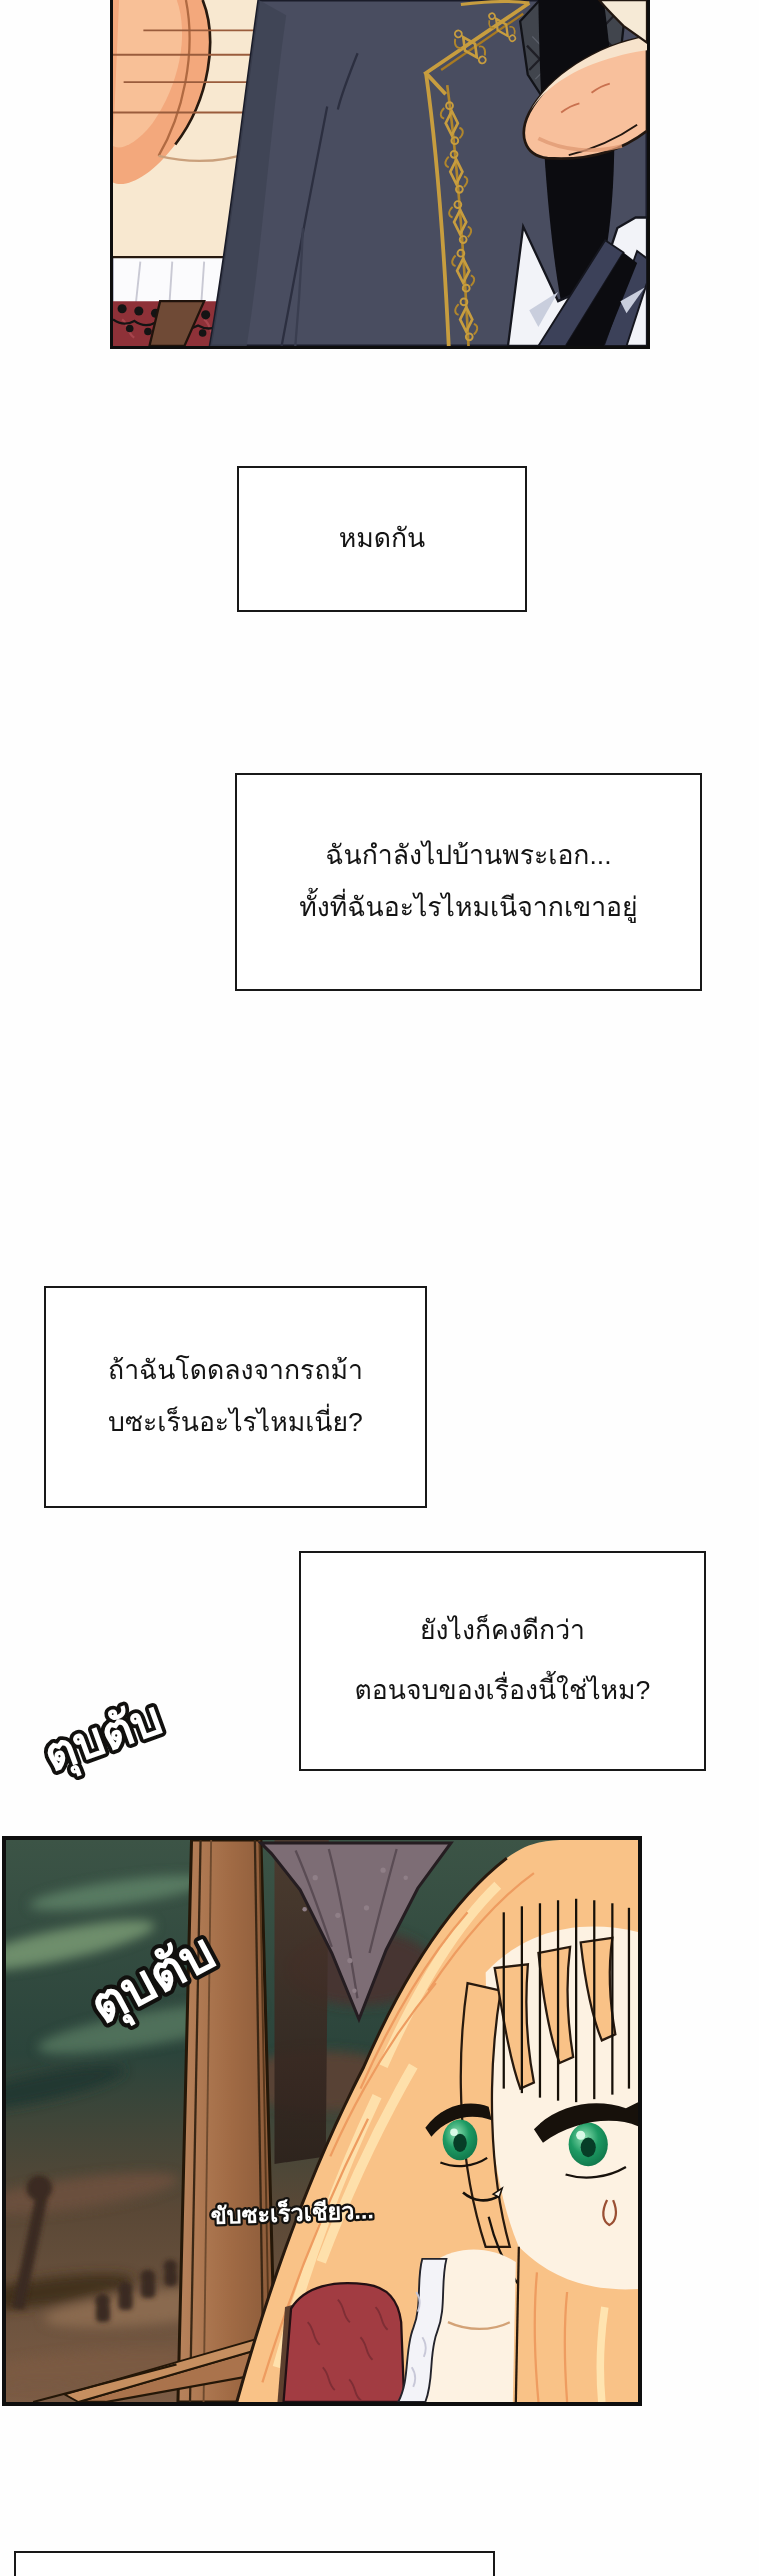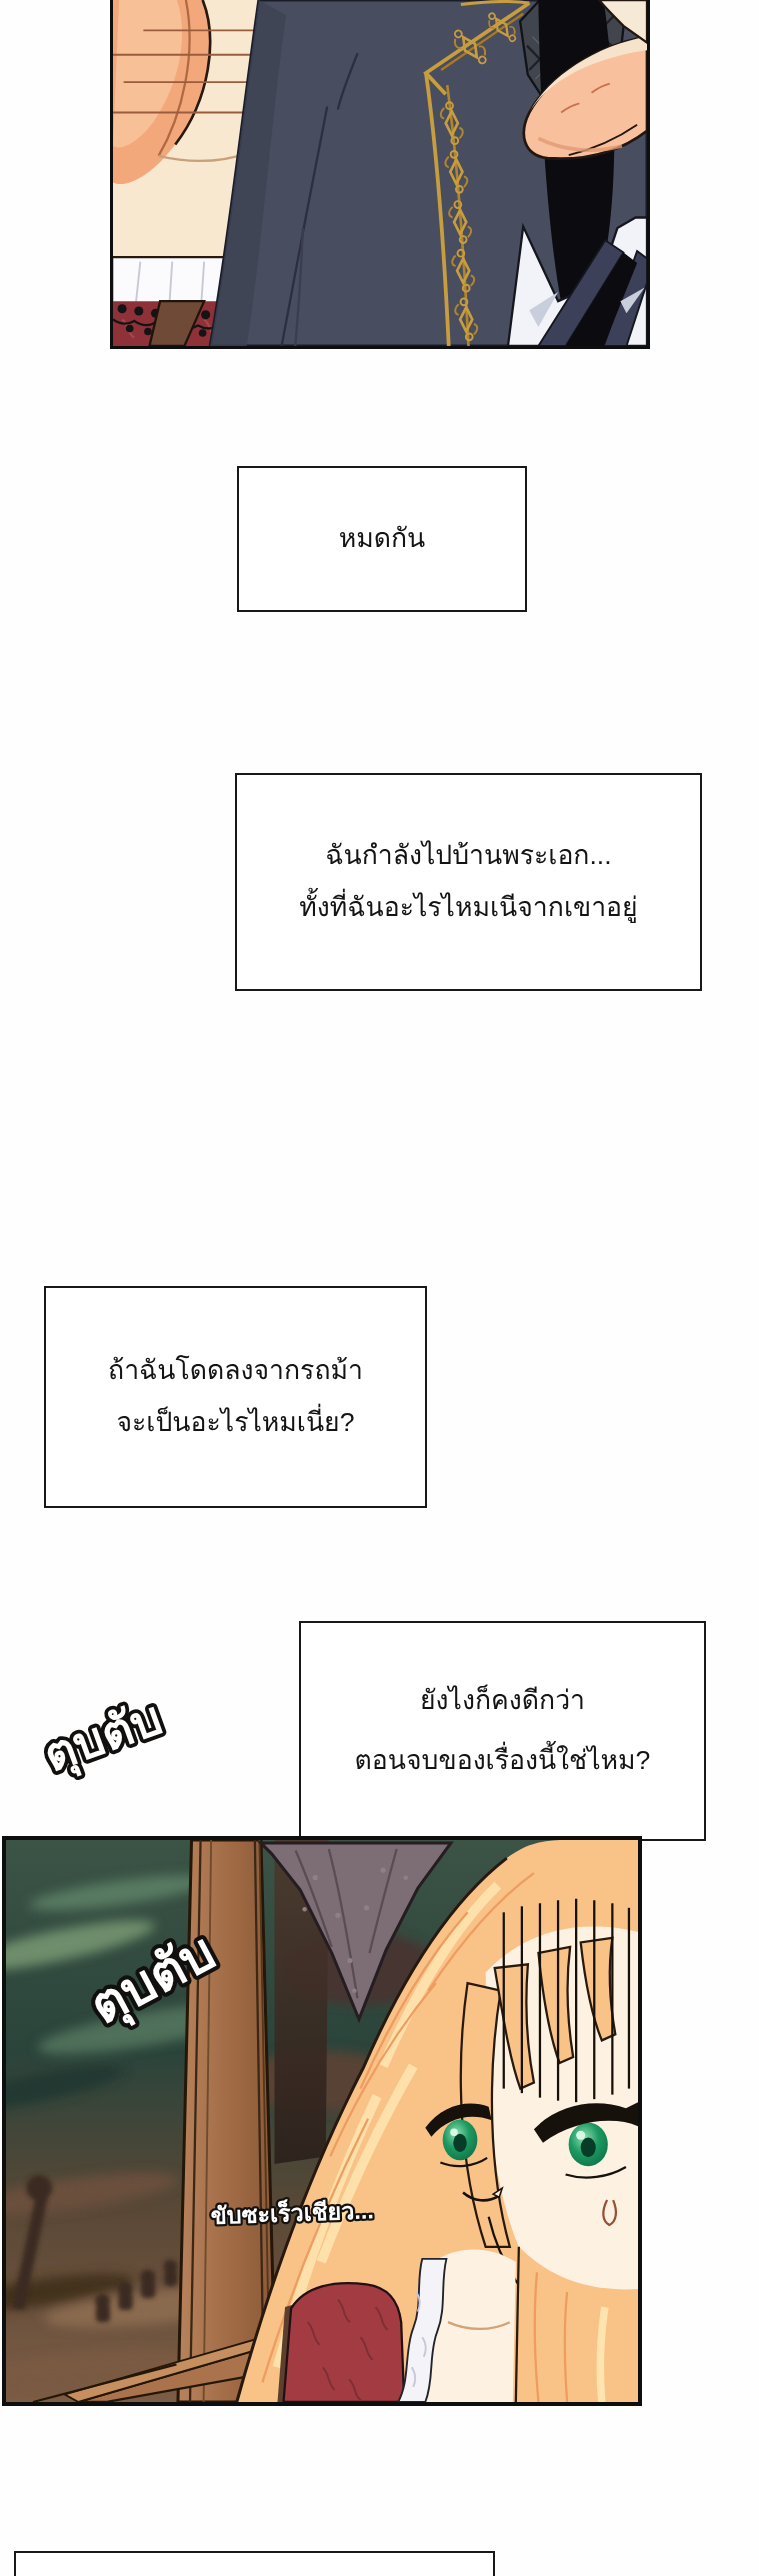--- a/index.html
+++ b/index.html
@@ -147,24 +147,24 @@
     <div>หมดกัน</div>
   </div>
 
   <div class="bubble" style="left:235px;top:773px;width:463px;height:214px;">
     <div>ฉันกำลังไปบ้านพระเอก...</div>
     <div>ทั้งที่ฉันอะไรไหมเนีจากเขาอยู่</div>
   </div>
 
   <div class="bubble" style="left:44px;top:1249px;width:379px;height:218px;margin-top:37px;">
     <div>ถ้าฉันโดดลงจากรถม้า</div>
-    <div>จะเป็นอะไรไหมเนี่ย?</div>
-  </div>
-
-  <div class="bubble" style="left:299px;top:1621px;width:403px;height:216px;gap:8px;">
+    <div>บซะเร็นอะไรไหมเนี่ย?</div>
+  </div>
+
+  <div class="bubble" style="left:299px;top:1551px;width:403px;height:216px;gap:8px;">
     <div>ยังไงก็คงดีกว่า</div>
     <div>ตอนจบของเรื่องนี้ใช่ไหม?</div>
   </div>
 
   <svg class="sfx-svg" style="left:11.4px;top:1664px;" width="205" height="160" viewBox="0 0 270 210">
     <text transform="translate(128,115) rotate(-20)" text-anchor="middle" font-size="62" font-weight="bold" fill="#ffffff" stroke="#11100e" stroke-width="10" paint-order="stroke" stroke-linejoin="round">ตุบตับ</text>
   </svg>
 
   <div class="panel" id="bottom-panel">
     <svg viewBox="0 0 838 746" preserveAspectRatio="none">

